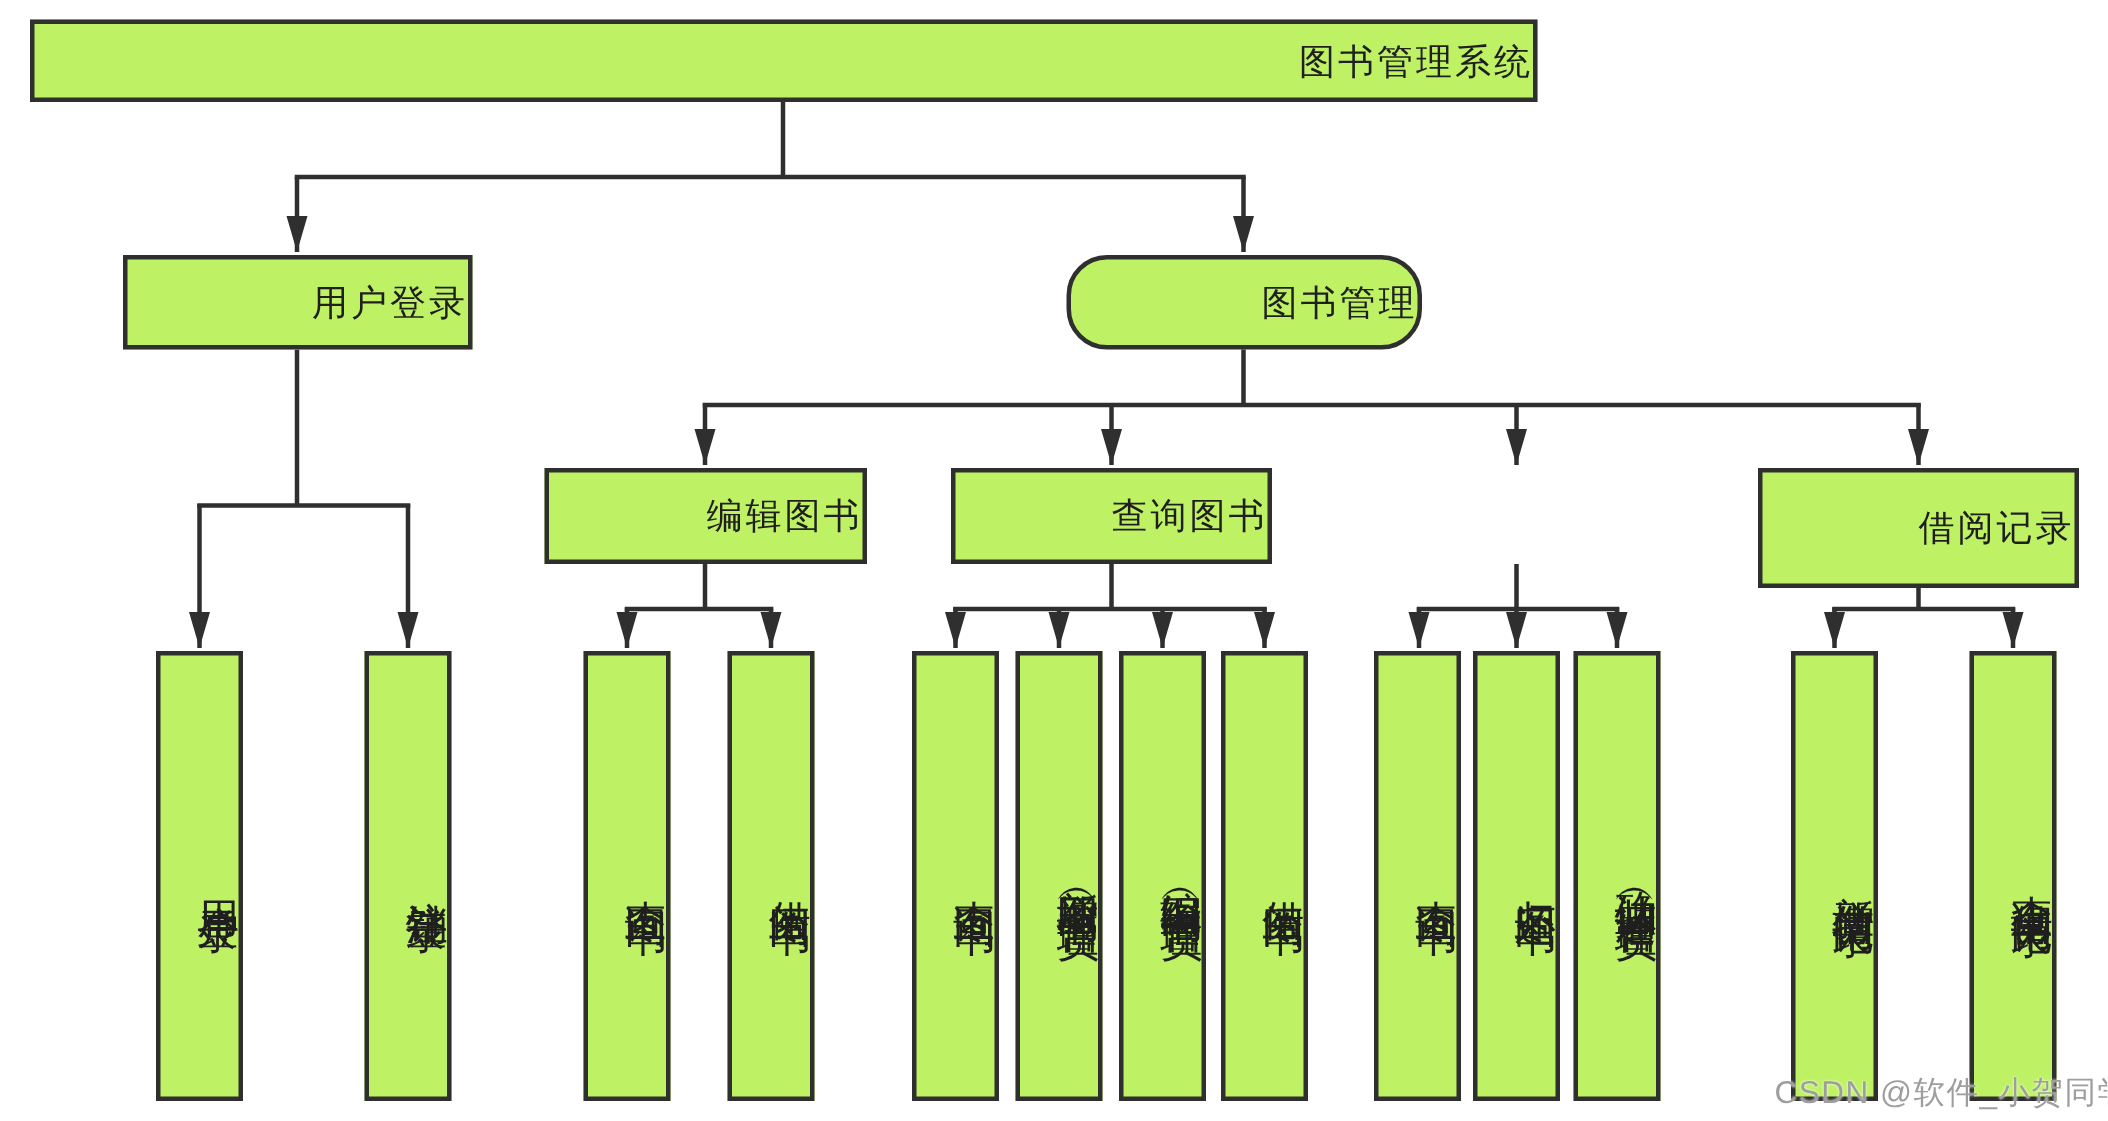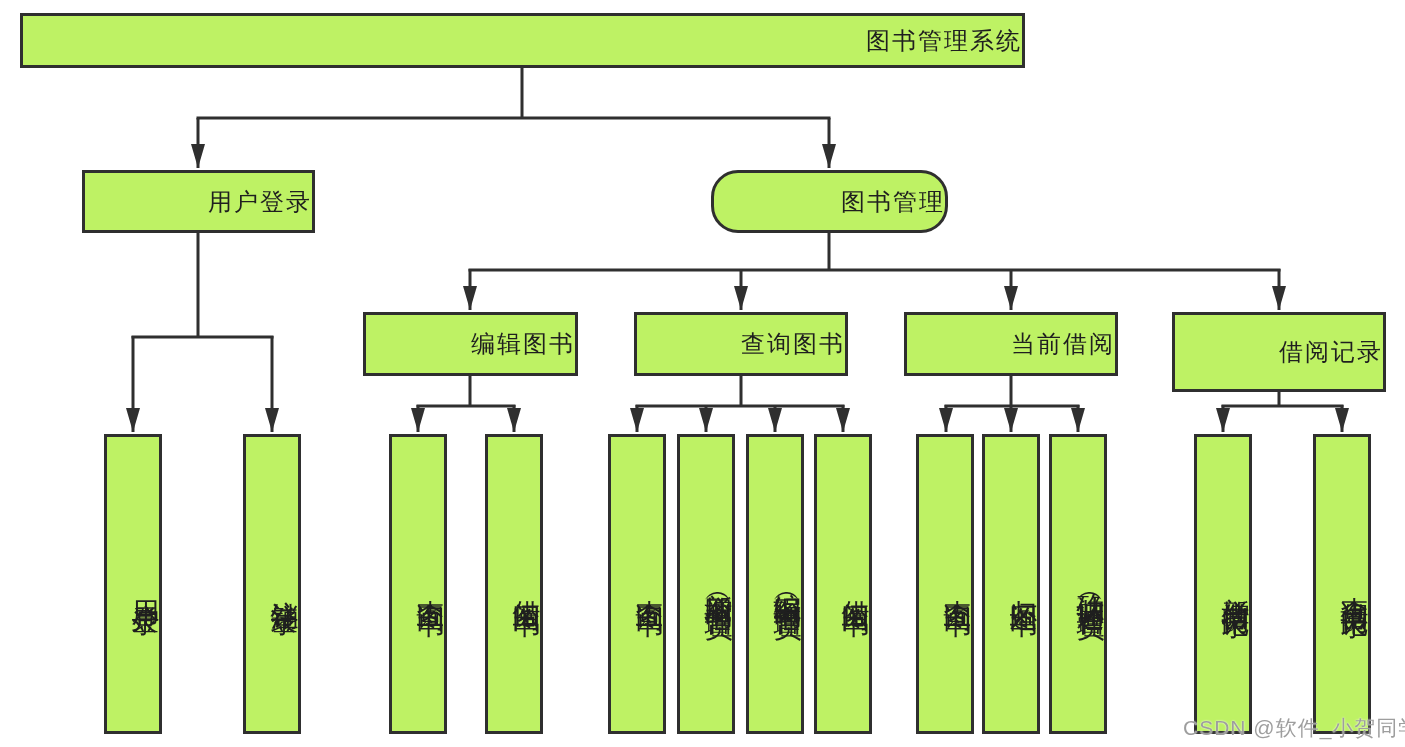--- a/index.html
+++ b/index.html
@@ -136,23 +136,20 @@
   <div class="node" style="left:711px; top:170px; width:237px; height:63px;border-radius:27px;">
     <span class="h-label">图书管理</span>
   </div>
 
   <div class="node" style="left:363px; top:312px; width:215px; height:64px;">
     <span class="h-label">编辑图书</span>
   </div>
   <div class="node" style="left:634px; top:312px; width:214px; height:64px;">
     <span class="h-label">查询图书</span>
   </div>
-  <div class="node" style="left:904px; top:312px; width:214px; height:64px;">
-    <span class="h-label">当前借阅</span>
-  </div>
   <div class="node" style="left:1172px; top:312px; width:214px; height:80px;">
     <span class="h-label">借阅记录</span>
   </div>
 
   <div class="node leaf" style="left:104px;">
     <span class="v-label">用户登录</span>
   </div>
   <div class="node leaf" style="left:243px;">
     <span class="v-label">注销登录</span>
   </div>

